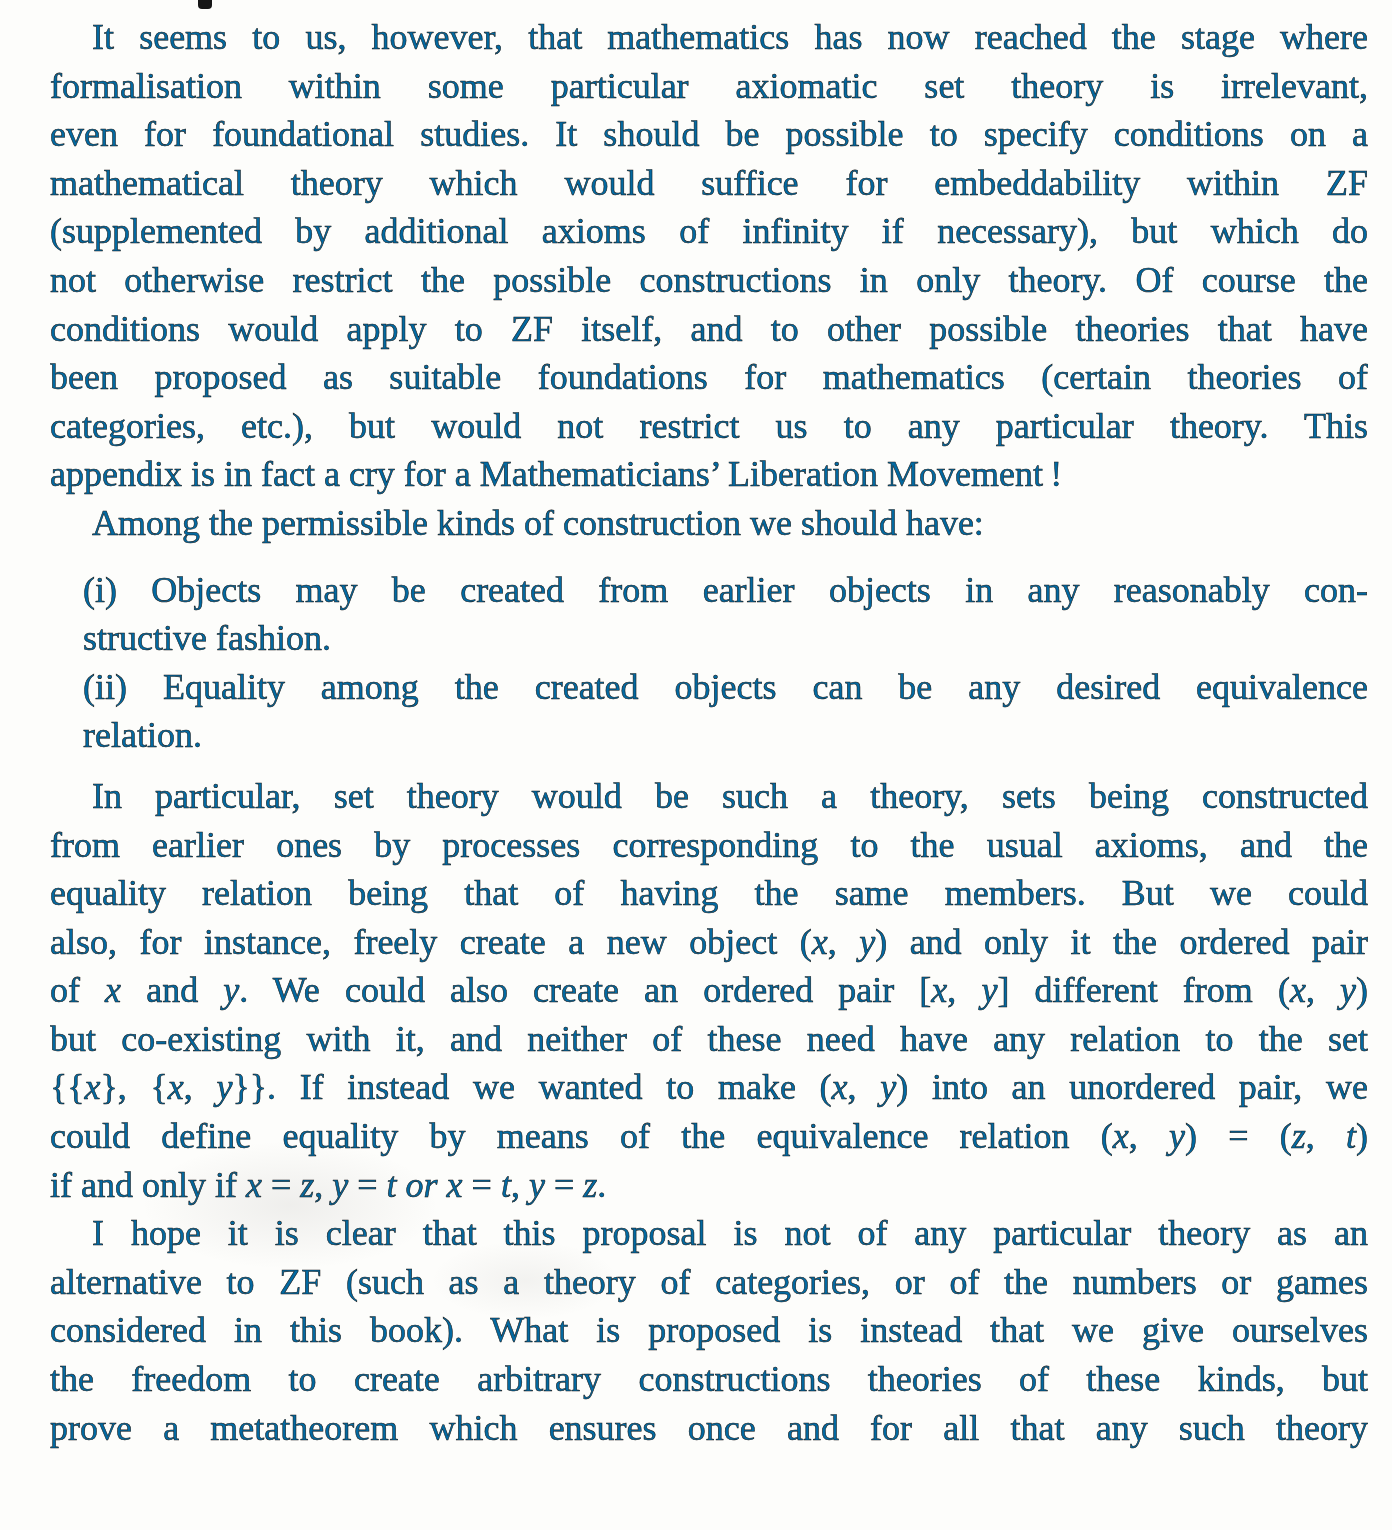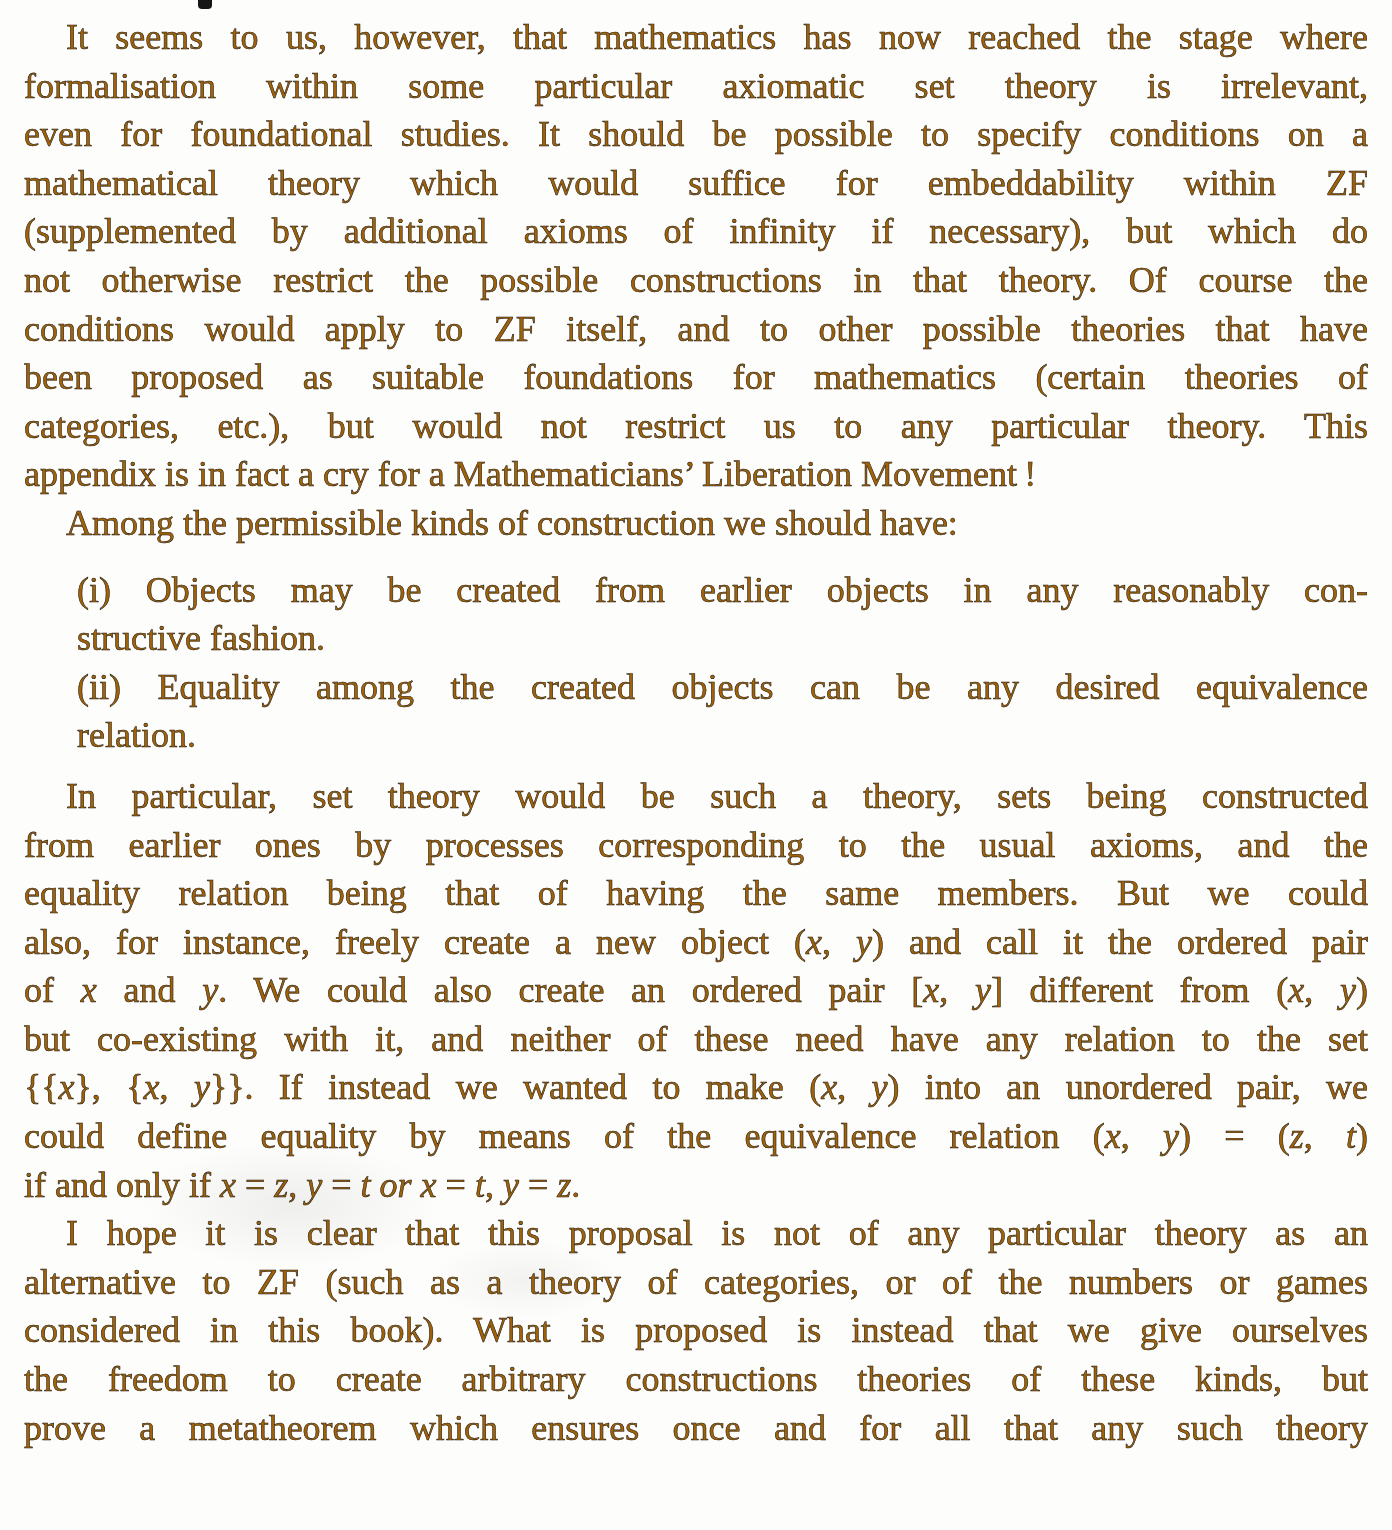--- a/index.html
+++ b/index.html
@@ -6,37 +6,37 @@
   body {
     width: 1392px; height: 1530px;
     background: #fdfdfb;
     overflow: hidden;
     position: relative;
   }
   .page {
     position: relative;
     width: 1392px; height: 1530px;
     box-sizing: border-box;
-    padding: 13px 24px 0 24px;
+    padding: 13px 24px 0 50px;
     font-family: "Liberation Serif", "DejaVu Serif", serif;
     font-size: 36px;
     line-height: 48.6px;
-    color: #a16207;
+    color: #0369a1;
     -webkit-text-stroke: 0.55px #181614;
   }
   .line {
     text-align: justify;
     text-align-last: justify;
     white-space: normal;
     height: 48.6px;
     overflow: hidden;
   }
   .line.end { text-align-last: left; }
   .line.indent { text-indent: 42px; }
-  .line.list { margin-left: 53px; }
+  .line.list { margin-left: 33px; }
   .line.gap-a { margin-top: 18px; }
   .line.gap-b { margin-top: 12px; }
   .it { font-style: italic; }
   .top-mark {
     position: absolute;
     left: 198px; top: 0;
     width: 14px; height: 9px;
     background: #161616;
     border-radius: 0 0 4px 4px;
   }
@@ -59,34 +59,34 @@
 <div class="page">
   <div class="top-mark"></div>
   <div class="smudge s1"></div>
   <div class="smudge s2"></div>
   <div>
       <div class="line indent"><span>It seems to us, however, that mathematics has now reached the stage where</span></div>
       <div class="line"><span>formalisation within some particular axiomatic set theory is irrelevant,</span></div>
       <div class="line"><span>even for foundational studies. It should be possible to specify conditions on a</span></div>
       <div class="line"><span>mathematical theory which would suffice for embeddability within ZF</span></div>
       <div class="line"><span>(supplemented by additional axioms of infinity if necessary), but which do</span></div>
-      <div class="line"><span>not otherwise restrict the possible constructions in that theory. Of course the</span></div>
+      <div class="line"><span>not otherwise restrict the possible constructions in only theory. Of course the</span></div>
       <div class="line"><span>conditions would apply to ZF itself, and to other possible theories that have</span></div>
       <div class="line"><span>been proposed as suitable foundations for mathematics (certain theories of</span></div>
       <div class="line"><span>categories, etc.), but would not restrict us to any particular theory. This</span></div>
       <div class="line end"><span>appendix is in fact a cry for a Mathematicians’ Liberation Movement !</span></div>
       <div class="line indent end"><span>Among the permissible kinds of construction we should have:</span></div>
       <div class="line list gap-a"><span>(i) Objects may be created from earlier objects in any reasonably con-</span></div>
       <div class="line list end"><span>structive fashion.</span></div>
       <div class="line list"><span>(ii) Equality among the created objects can be any desired equivalence</span></div>
       <div class="line list end"><span>relation.</span></div>
       <div class="line indent gap-b"><span>In particular, set theory would be such a theory, sets being constructed</span></div>
       <div class="line"><span>from earlier ones by processes corresponding to the usual axioms, and the</span></div>
       <div class="line"><span>equality relation being that of having the same members. But we could</span></div>
-      <div class="line"><span>also, for instance, freely create a new object (</span><span class="it">x</span><span>, </span><span class="it">y</span><span>) and call it the ordered pair</span></div>
+      <div class="line"><span>also, for instance, freely create a new object (</span><span class="it">x</span><span>, </span><span class="it">y</span><span>) and only it the ordered pair</span></div>
       <div class="line"><span>of </span><span class="it">x</span><span> and </span><span class="it">y</span><span>. We could also create an ordered pair [</span><span class="it">x</span><span>, </span><span class="it">y</span><span>] different from (</span><span class="it">x</span><span>, </span><span class="it">y</span><span>)</span></div>
       <div class="line"><span>but co-existing with it, and neither of these need have any relation to the set</span></div>
       <div class="line"><span>{{</span><span class="it">x</span><span>}, {</span><span class="it">x</span><span>, </span><span class="it">y</span><span>}}. If instead we wanted to make (</span><span class="it">x</span><span>, </span><span class="it">y</span><span>) into an unordered pair, we</span></div>
       <div class="line"><span>could define equality by means of the equivalence relation (</span><span class="it">x</span><span>, </span><span class="it">y</span><span>) = (</span><span class="it">z</span><span>, </span><span class="it">t</span><span>)</span></div>
       <div class="line end"><span>if and only if </span><span class="it">x</span><span> = </span><span class="it">z</span><span>, </span><span class="it">y</span><span> = </span><span class="it">t</span><span> </span><span class="it">or</span><span> </span><span class="it">x</span><span> = </span><span class="it">t</span><span>, </span><span class="it">y</span><span> = </span><span class="it">z</span><span>.</span></div>
       <div class="line indent"><span>I hope it is clear that this proposal is not of any particular theory as an</span></div>
       <div class="line"><span>alternative to ZF (such as a theory of categories, or of the numbers or games</span></div>
       <div class="line"><span>considered in this book). What is proposed is instead that we give ourselves</span></div>
       <div class="line"><span>the freedom to create arbitrary constructions theories of these kinds, but</span></div>
       <div class="line"><span>prove a metatheorem which ensures once and for all that any such theory</span></div>

